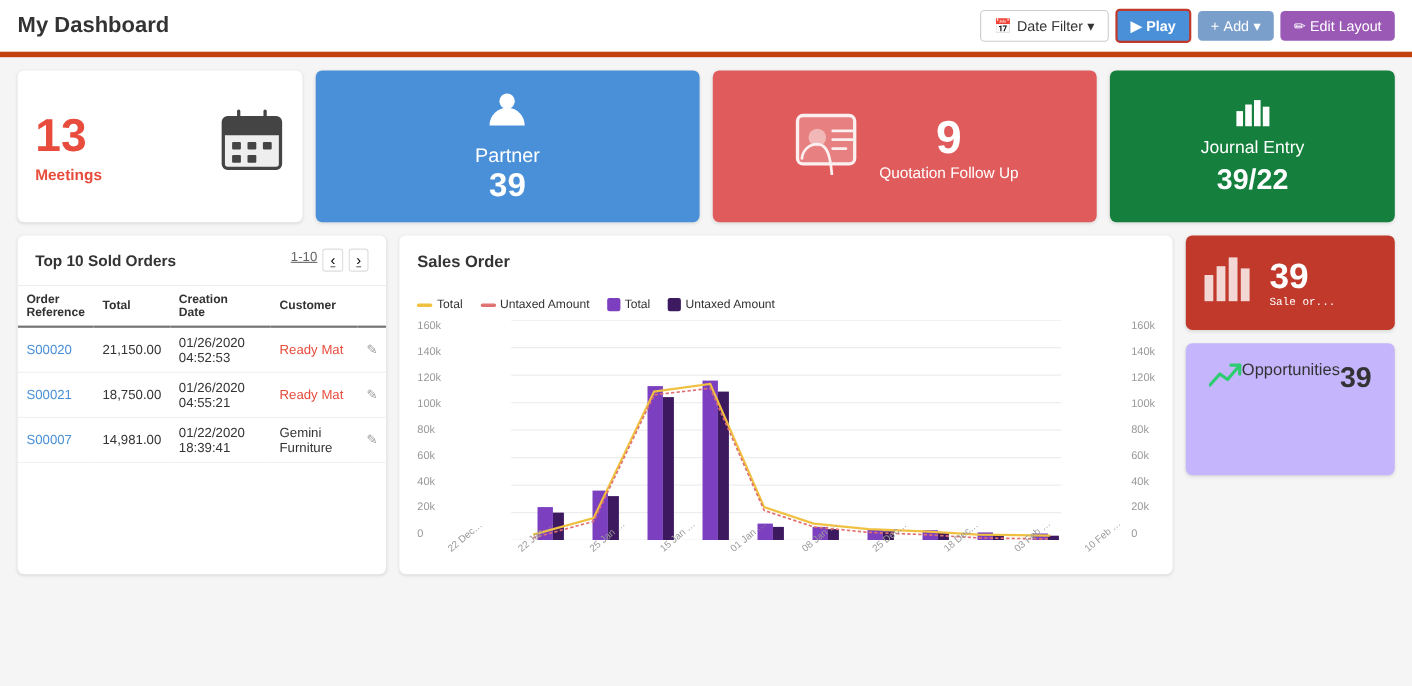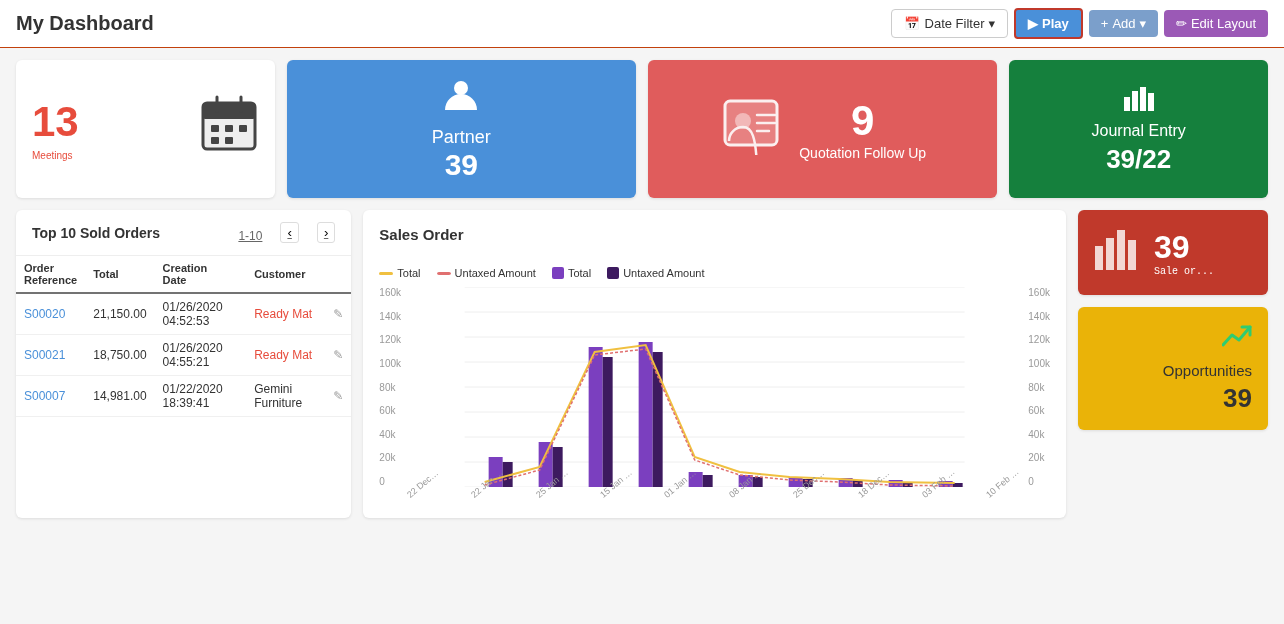--- a/index.html
+++ b/index.html
@@ -1,36 +1,36 @@
 <!DOCTYPE html>
 <html><head>
   <meta charset="utf-8">
   <style>
     * { box-sizing: border-box; margin: 0; padding: 0; }
     body { font-family: Arial, sans-serif; background: #f5f5f5; font-size: 13px; color: #333; }
 
     
-    .header { display: flex; align-items: center; justify-content: space-between; padding: 8px 16px; background: #fff; border-bottom: 1px solid #c2410c; }
+    .header { display: flex; align-items: center; justify-content: space-between; padding: 8px 16px; background: #fff; border-bottom: 5px solid #c2410c; }
     .header-title { font-size: 20px; font-weight: bold; color: #333; }
     .header-actions { display: flex; align-items: center; gap: 6px; }
     .btn { display: flex; align-items: center; gap: 4px; padding: 6px 12px; border-radius: 4px; cursor: pointer; font-size: 13px; border: 1px solid #ccc; background: #fff; color: #333; }
     .btn-date { border: 1px solid #ccc; }
     .btn-play { background: #4a90d9; color: #fff; border: 2px solid #c0392b; font-weight: bold; }
     .btn-add { background: #7b9fcb; color: #fff; border: none; }
     .btn-edit { background: #9b59b6; color: #fff; border: none; }
 
     
     .main { padding: 12px 16px; }
 
     
     .cards-row { display: flex; gap: 12px; margin-bottom: 12px; }
 
     .card-white { background: #fff; border-radius: 6px; padding: 16px; display: flex; align-items: center; justify-content: space-between; flex: 1; min-height: 100px; box-shadow: 0 1px 3px rgba(0,0,0,0.1); }
     .card-meetings-num { font-size: 42px; font-weight: bold; color: #e74c3c; }
-    .card-meetings-label { font-size: 10px; color: #e74c3c; font-weight: normal; margin-top: 4px; }
+    .card-meetings-label { font-size: 14px; color: #e74c3c; font-weight: bold; margin-top: 4px; }
     .calendar-icon { font-size: 50px; color: #555; }
 
     .card-blue { background: #4a90d9; border-radius: 6px; padding: 16px; flex: 1.4; min-height: 100px; display: flex; flex-direction: column; align-items: center; justify-content: center; color: #fff; box-shadow: 0 1px 3px rgba(0,0,0,0.1); }
     .card-blue-icon { font-size: 28px; margin-bottom: 8px; }
     .card-blue-label { font-size: 18px; }
     .card-blue-num { font-size: 30px; font-weight: bold; }
 
     .card-red { background: #e05c5c; border-radius: 6px; padding: 16px; flex: 1.4; min-height: 100px; display: flex; align-items: center; justify-content: center; gap: 16px; color: #fff; box-shadow: 0 1px 3px rgba(0,0,0,0.1); }
     .card-red-icon { font-size: 52px; opacity: 0.9; }
     .card-red-right { display: flex; flex-direction: column; align-items: center; }
@@ -40,21 +40,21 @@
     .card-orange { background: #15803d; border-radius: 6px; padding: 16px; flex: 1; min-height: 100px; display: flex; flex-direction: column; align-items: center; justify-content: center; color: #fff; box-shadow: 0 1px 3px rgba(0,0,0,0.1); }
     .card-orange-icon { font-size: 28px; margin-bottom: 4px; }
     .card-orange-label { font-size: 16px; margin-bottom: 4px; }
     .card-orange-num { font-size: 26px; font-weight: bold; }
 
     
     .bottom-row { display: flex; gap: 12px; }
     .table-panel { background: #fff; border-radius: 6px; padding: 0; flex: 1; max-width: 440px; box-shadow: 0 1px 3px rgba(0,0,0,0.1); overflow: hidden; }
     .table-header { display: flex; align-items: center; justify-content: space-between; padding: 12px 16px; border-bottom: 1px solid #eee; }
     .table-title { font-size: 14px; font-weight: bold; }
-    .pagination { display: flex; align-items: flex-end; gap: 18px; color: #666; font-size: 12px; text-decoration: underline; }
+    .pagination { display: flex; align-items: flex-start; gap: 5px; color: #666; font-size: 12px; text-decoration: underline; }
     .page-btn { cursor: pointer; padding: 2px 6px; border-radius: 3px; border: 1px solid #ddd; background: #fff; }
     table { width: 100%; border-collapse: collapse; font-size: 12px; }
     th { text-align: left; padding: 6px 8px; font-weight: bold; border-bottom: 2px solid #737373; color: #333; font-size: 11px; }
     td { padding: 6px 8px; border-bottom: 1px solid #f0f0f0; }
     .link-text { color: #4a90d9; }
     .edit-icon { color: #999; cursor: pointer; }
 
     
     .chart-panel { background: #fff; border-radius: 6px; padding: 16px; flex: 2; box-shadow: 0 1px 3px rgba(0,0,0,0.1); }
     .chart-title { font-size: 15px; font-weight: bold; margin-bottom: 24px; }
@@ -62,21 +62,21 @@
     .legend-item { display: flex; align-items: center; gap: 4px; }
 
     
     .right-cards { display: flex; flex-direction: column; gap: 12px; min-width: 190px; }
     .card-dark-red { background: #c0392b; border-radius: 6px; padding: 16px; color: #fff; display: flex; align-items: center; gap: 12px; box-shadow: 0 1px 3px rgba(0,0,0,0.1); }
     .card-dark-red-icon { font-size: 40px; }
     .card-dark-red-right { display: flex; flex-direction: column; align-items: flex-start; }
     .card-dark-red-num { font-size: 32px; font-weight: bold; }
     .card-dark-red-label { font-size: 10px; font-family: Liberation Mono, monospace; }
 
-    .card-opportunities { background: #eab308; border-radius: 6px; padding: 16px; display: flex; flex-direction: column; align-items: flex-end; justify-content: center; box-shadow: 0 1px 3px rgba(0,0,0,0.1); min-height: 120px; }
+    .card-opportunities { background: #c4b5fd; border-radius: 6px; padding: 16px; display: flex; flex-direction: row; align-items: flex-start; justify-content: center; box-shadow: 0 1px 3px rgba(0,0,0,0.1); min-height: 120px; }
     .card-opp-icon { font-size: 28px; color: #2ecc71; margin-bottom: 6px; }
     .card-opp-label { font-size: 15px; color: #333; margin-bottom: 4px; }
     .card-opp-num { font-size: 26px; font-weight: bold; color: #333; }
   </style>
 </head>
 <body>
 
 <div class="header">
   <span class="header-title">My Dashboard</span>
   <div class="header-actions">

